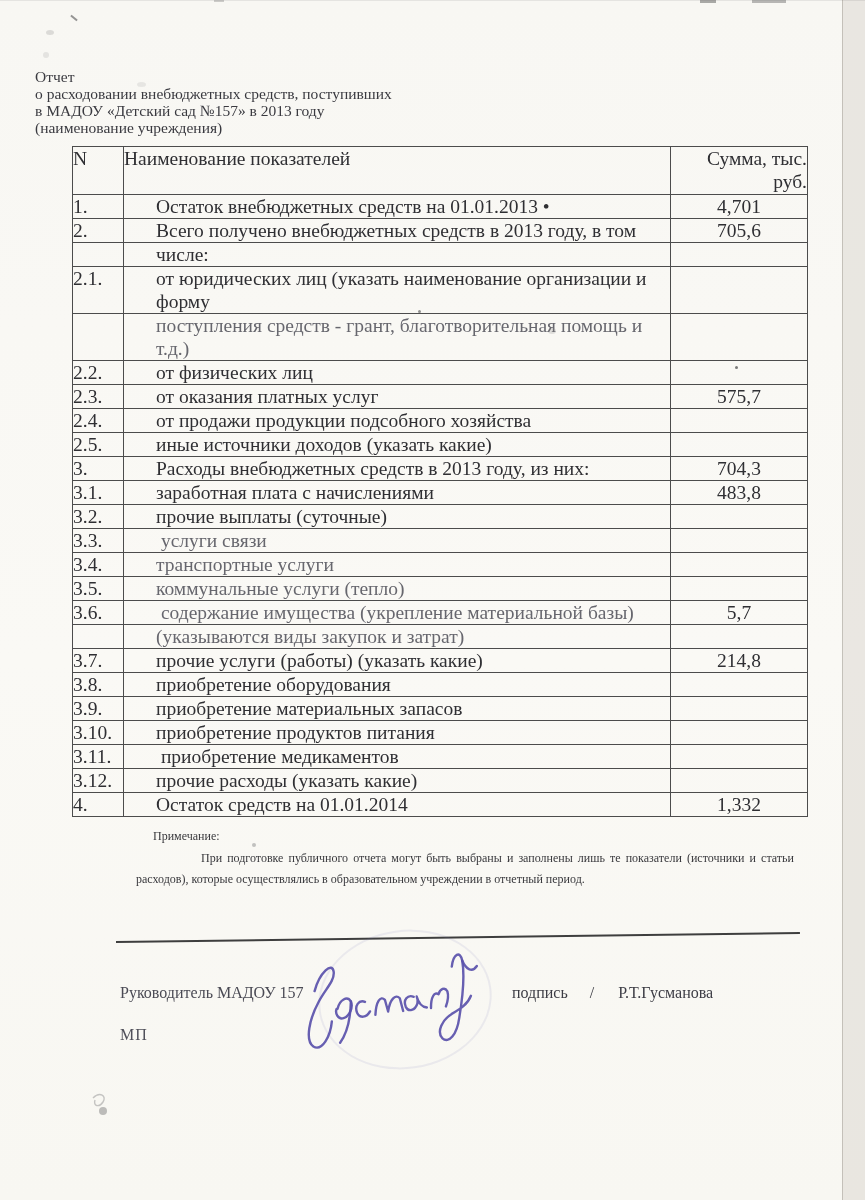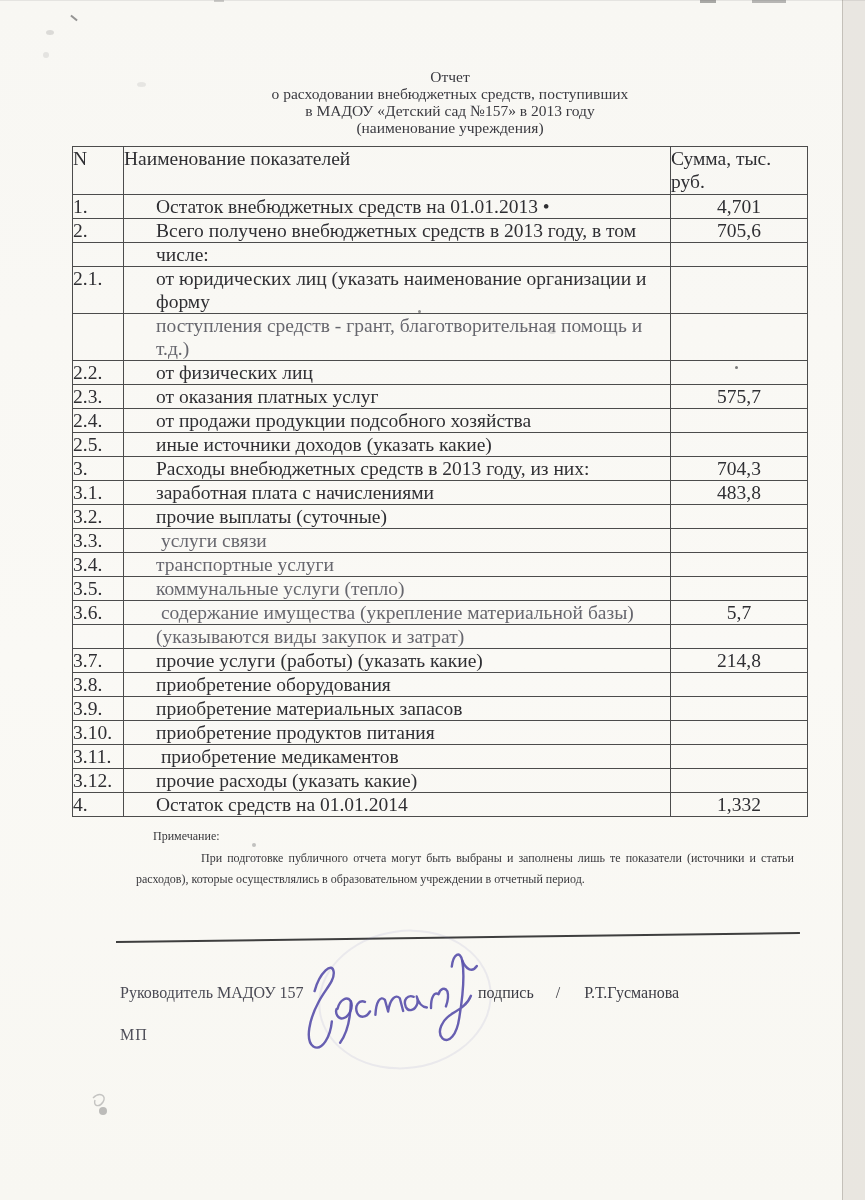--- a/index.html
+++ b/index.html
@@ -8,54 +8,54 @@
     background:linear-gradient(180deg,#f8f7f3 0%,#faf9f5 55%,#f8f7f2 100%);
     font-family:"Liberation Serif","DejaVu Serif",serif;
     color:#2f2f33;overflow:hidden;
   }
   
   .scan-band{position:absolute;top:0;right:0;width:22px;height:1200px;
     background:rgba(209,205,197,.40);border-left:1px solid rgba(150,146,138,.45);}
   .top-edge{position:absolute;left:0;top:0;width:865px;height:1px;background:rgba(70,70,70,.10);}
 
   
-  .title-block{position:absolute;left:35px;top:68px;width:830px;text-align:center;
+  .title-block{position:absolute;left:35px;top:68px;width:830px;
     font-size:15.5px;line-height:17px;color:#3a3a40;}
 
   
   table.report{
     position:absolute;left:72px;top:146px;width:735px;
     border-collapse:collapse;table-layout:fixed;
     font-size:19.5px;color:#2f2f33;
   }
   table.report col.c-num{width:51px;}
   table.report col.c-name{width:547px;}
   table.report col.c-val{width:137px;}
   table.report th,table.report td{border:1px solid #4c4c4c;padding:0;vertical-align:top;}
   table.report th{font-weight:normal;height:47px;line-height:23px;}
   th.h-num{vertical-align:bottom;text-align:left;padding-left:7px;}
   th.h-name{vertical-align:bottom;text-align:left;}
-  th.h-sum{vertical-align:middle;text-align:left;padding:0 10px;}
+  th.h-sum{vertical-align:middle;text-align:right;padding:0 10px;}
   td.t-num{padding-left:5px;vertical-align:bottom;line-height:23px;}
   td.t-name{padding-left:8px;line-height:23px;}
   td.t-val{text-align:center;line-height:23px;vertical-align:top;}
   .cell-line{white-space:pre-wrap;margin-left:32px;}
   tr.muted td.t-name{color:#67676e;}
 
   
   .note{position:absolute;left:88px;top:826px;width:706px;font-size:12px;line-height:21.5px;
     color:#38383c;text-align:justify;text-align-last:left;}
   .note .note-label{display:block;padding-left:65px;}
   .note .note-body{display:inline-block;text-indent:65px;margin-left:48px;}
 
   
   .rule{position:absolute;left:116px;top:941px;width:684px;height:2px;background:#3e3e3e;
     transform:rotate(-.75deg);transform-origin:left center;}
   .leader{position:absolute;left:120px;top:984px;font-size:16px;color:#4a4a54;}
-  .sign-caption-row{position:absolute;left:478px;top:984px;font-size:16px;color:#3c3c44;
+  .sign-caption-row{position:absolute;left:512px;top:984px;font-size:16px;color:#3c3c44;
     display:flex;gap:0;}
   .sign-caption-row span{display:inline-block;}
   .sign-caption-row .sep{margin:0 24px 0 22px;}
   .stamp-abbr{position:absolute;left:120px;top:1026px;font-size:16px;color:#50505a;letter-spacing:1px;}
   .stamp-ghost{position:absolute;left:318px;top:930px;width:170px;height:135px;border-radius:50%;
     border:2px solid rgba(112,112,178,.10);transform:rotate(-8deg);}
   .signature{position:absolute;left:283px;top:936px;width:200px;height:130px;transform:rotate(-6deg);}
   .signature path{fill:none;stroke-width:2.4;stroke-linecap:round;stroke-linejoin:round;opacity:.92;}
 
   

